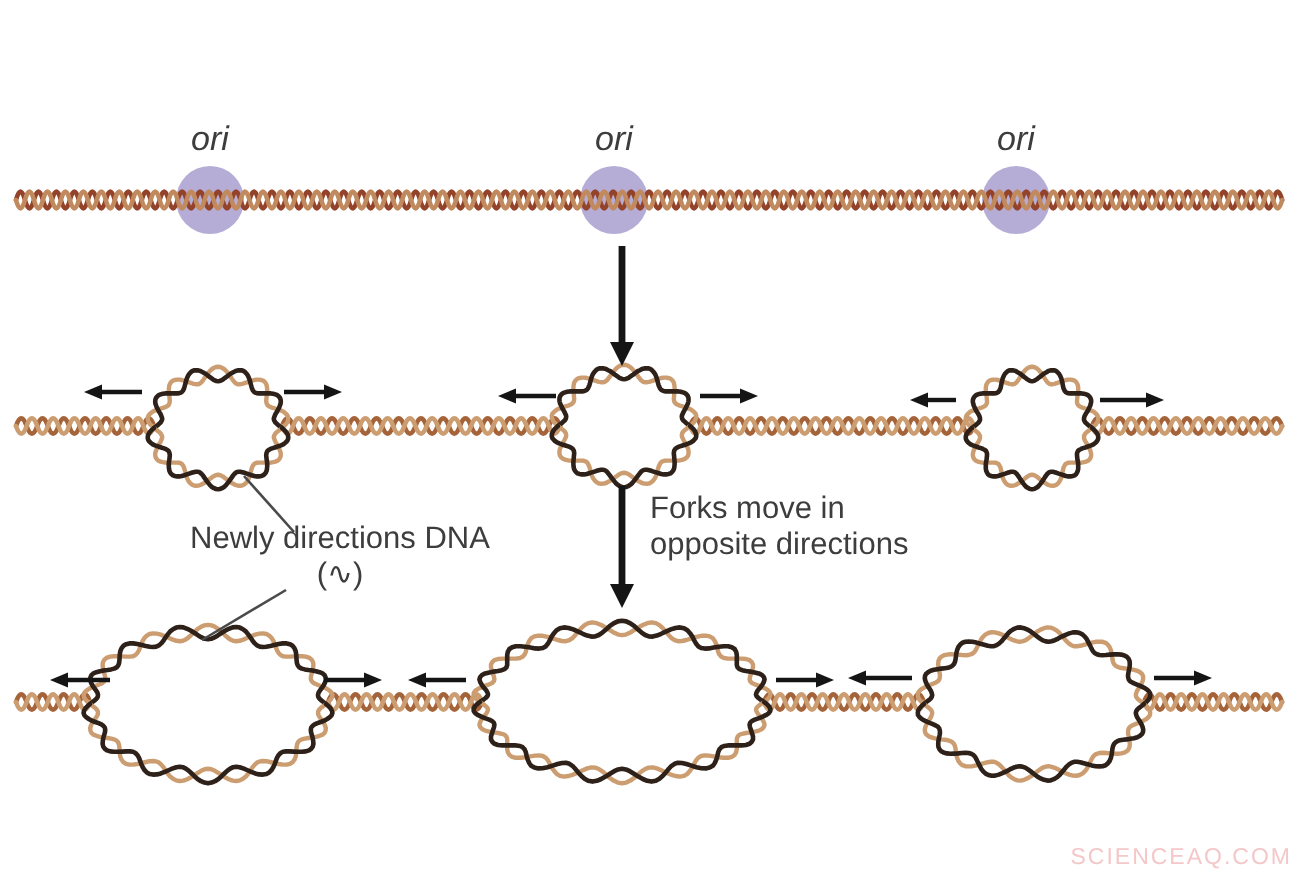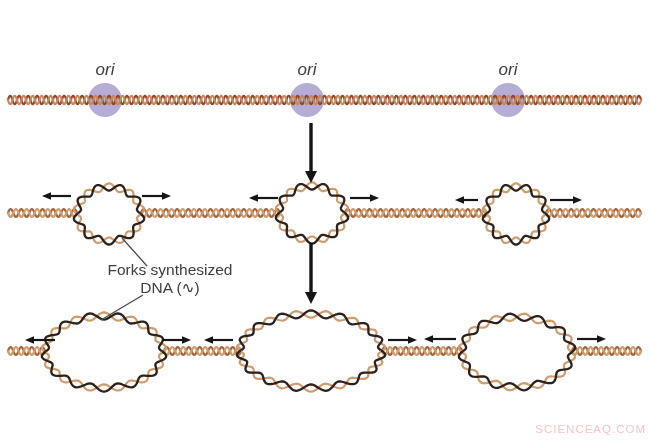--- a/index.html
+++ b/index.html
@@ -157,17 +157,18 @@
       <line class="pointer" x1="122" y1="238" x2="147" y2="266"></line>
       <line class="pointer" x1="143" y1="295" x2="101" y2="320"></line>
     </g>
   </svg>
 
   <div class="ori-lbl" style="left:75px;top:60px;">ori</div>
   <div class="ori-lbl" style="left:277px;top:60px;">ori</div>
   <div class="ori-lbl" style="left:478px;top:60px;">ori</div>
 
 
+  <div class="lbl" style="left:325px;top:246px;width:156px;">Forks move in opposite directions</div>
 
-  <div class="lbl center" style="left:95px;top:261px;width:150px;">Forks synthesized DNA (∿)</div>
+  <div class="lbl center" style="left:95px;top:261px;width:150px;">Newly directions DNA (∿)</div>
 
   <div class="watermark">SCIENCEAQ.COM</div>
 </div>
 
 </body></html>

